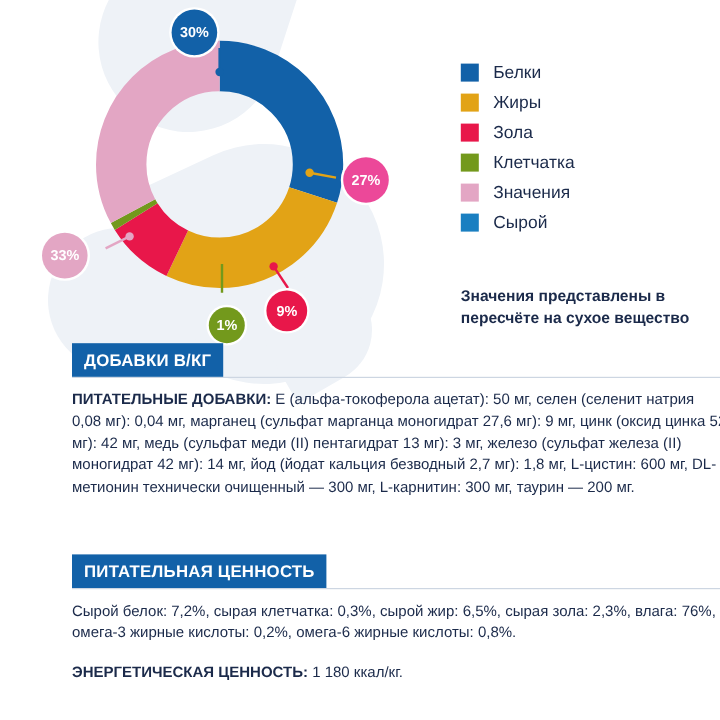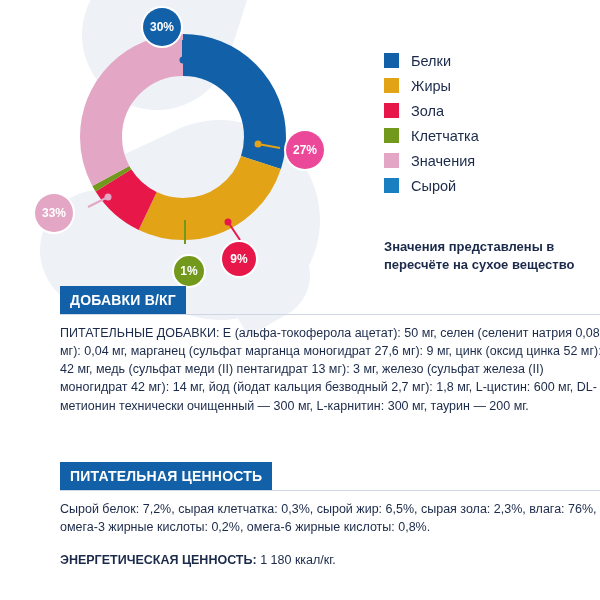--- a/index.html
+++ b/index.html
@@ -122,21 +122,21 @@
   .rule {
     border-top: 1px solid #cdd6e2;
     margin-top: 0;
   }
   .body-text {
     font-size: 12.5px;
     line-height: 1.45;
     color: #1b2a4a;
     margin-top: 9px;
   }
-  .body-text b { font-weight: normal; }
+  .body-text b { font-weight: bold; }
 
   .sec-additives { top: 286px; }
   .sec-value     { top: 462px; }
 
   .energy {
     font-size: 12.5px;
     line-height: 1.4;
     margin-top: 16px;
   }
   .energy b { font-weight: bold; }

